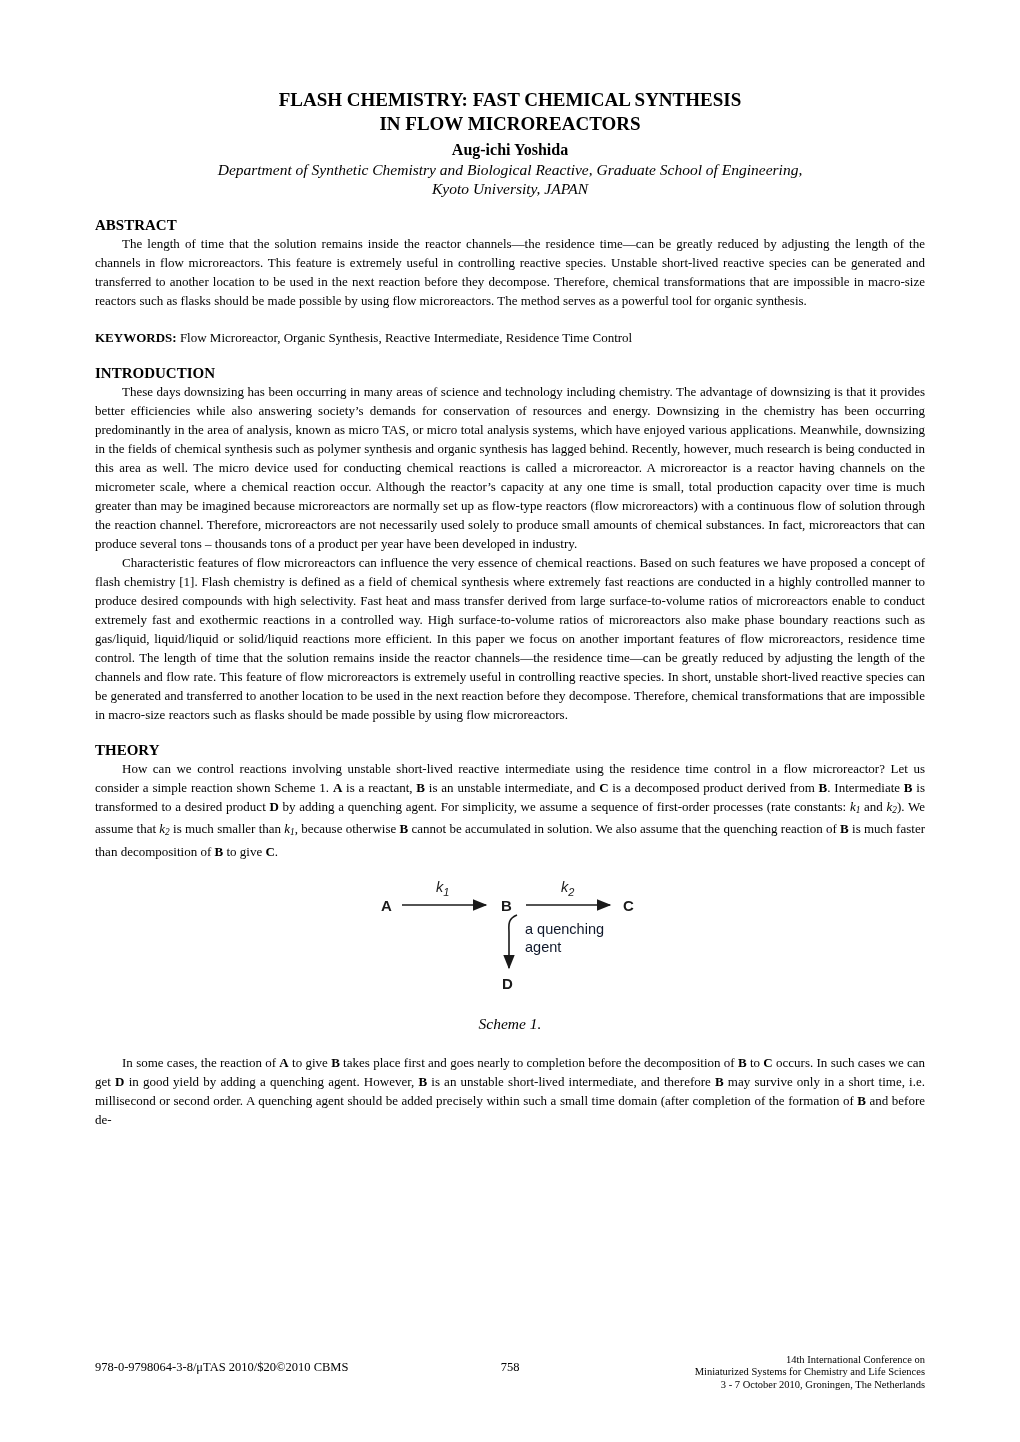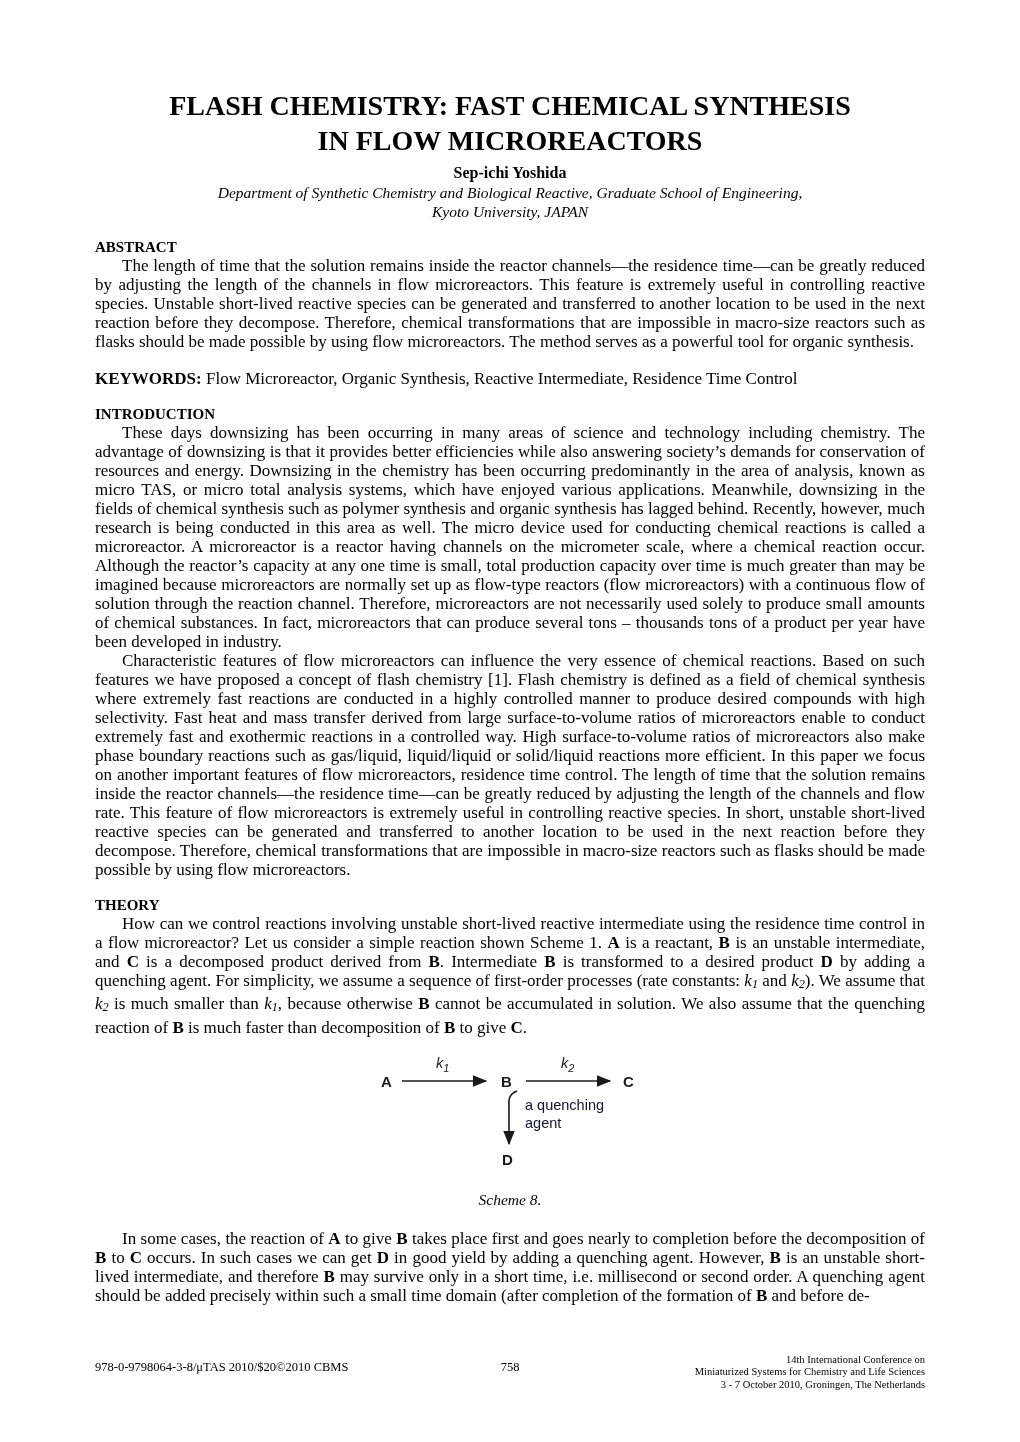--- a/index.html
+++ b/index.html
@@ -9,26 +9,26 @@
     position: relative;
     font-family: "Liberation Serif", serif;
     color: #000;
     overflow: hidden;
   }
   .page {
     position: absolute; inset: 0;
     padding: 88px 95px 0 95px;
   }
   .title-block { text-align: center; }
-  .title-line { font-size: 28px; font-weight: 700; line-height: 1.26; }
+  .title-line { font-size: 19px; font-weight: 700; line-height: 1.26; }
   .author { font-size: 16px; font-weight: 700; margin-top: 5px; text-align: center; }
   .affiliation { font-size: 15.5px; font-style: italic; line-height: 1.25; text-align: center; margin-top: 1px; }
   .heading { font-size: 15px; font-weight: 700; margin-top: 18px; font-family: "Liberation Serif", serif; }
   .body-text {
-    font-size: 17px; line-height: 19px;
+    font-size: 13px; line-height: 19px;
     text-align: justify;
   }
   .indent { text-indent: 27px; }
   .keywords { margin-top: 18px; text-align: left; }
   .bold { font-weight: 700; }
   
   .scheme {
     position: relative;
     width: 260px; height: 114px;
     margin: 22px auto 0 auto;
@@ -64,21 +64,21 @@
 </head>
 <body>
 
 <div class="page">
 
   <div class="title-block">
     <div class="title-line">FLASH CHEMISTRY: FAST CHEMICAL SYNTHESIS</div>
     <div class="title-line">IN FLOW MICROREACTORS</div>
   </div>
 
-  <div class="author">Sep-ichi Yoshida</div>
+  <div class="author">Aug-ichi Yoshida</div>
 
   <div class="affiliation">
     <div>Department of Synthetic Chemistry and Biological Reactive, Graduate School of Engineering,</div>
     <div>Kyoto University, JAPAN</div>
   </div>
 
   <div class="heading">ABSTRACT</div>
   <p class="body-text indent">The length of time that the solution remains inside the reactor channels—the residence time—can be greatly reduced by adjusting the length of the channels in flow microreactors. This feature is extremely useful in controlling reactive species. Unstable short-lived reactive species can be generated and transferred to another location to be used in the next reaction before they decompose. Therefore, chemical transformations that are impossible in macro-size reactors such as flasks should be made possible by using flow microreactors. The method serves as a powerful tool for organic synthesis.</p>
 
   <p class="body-text keywords"><span class="bold">KEYWORDS:</span><span> Flow Microreactor, Organic Synthesis, Reactive Intermediate, Residence Time Control</span></p>
@@ -104,21 +104,21 @@
     <span class="sp" style="left:1px;  top:14px">A</span>
     <span class="k-label" style="left:56px; top:-4px"><span>k</span><sub>1</sub></span>
     <span class="sp" style="left:121px; top:14px">B</span>
     <span class="k-label" style="left:181px; top:-4px"><span>k</span><sub>2</sub></span>
     <span class="sp" style="left:243px; top:14px">C</span>
     <span class="quench" style="left:145px; top:39px">a quenching</span>
     <span class="quench" style="left:145px; top:57px">agent</span>
     <span class="sp" style="left:122px; top:92px">D</span>
   </div>
 
-  <div class="scheme-caption">Scheme 8.</div>
+  <div class="scheme-caption">Scheme 1.</div>
 
   <p class="body-text indent closing"><span>In some cases, the reaction of </span><span style="font-weight: 700;">A</span><span> to give </span><span style="font-weight: 700;">B</span><span> takes place first and goes nearly to completion before the decomposition of </span><span style="font-weight: 700;">B</span><span> to </span><span style="font-weight: 700;">C</span><span> occurs. In such cases we can get </span><span style="font-weight: 700;">D</span><span> in good yield by adding a quenching agent. However, </span><span style="font-weight: 700;">B</span><span> is an unstable short-lived intermediate, and therefore </span><span style="font-weight: 700;">B</span><span> may survive only in a short time, i.e. millisecond or second order.  A quenching agent should be added precisely within such a small time domain (after completion of the formation of </span><span style="font-weight: 700;">B</span><span> and before de-</span></p>
 
   <div class="footer">
     <div class="f-left">978-0-9798064-3-8/μTAS 2010/$20©2010 CBMS</div>
     <div class="f-center">758</div>
     <div class="f-right">
       <div>14th International Conference on</div>
       <div>Miniaturized Systems for Chemistry and Life Sciences</div>
       <div>3 - 7 October 2010, Groningen, The Netherlands</div>

